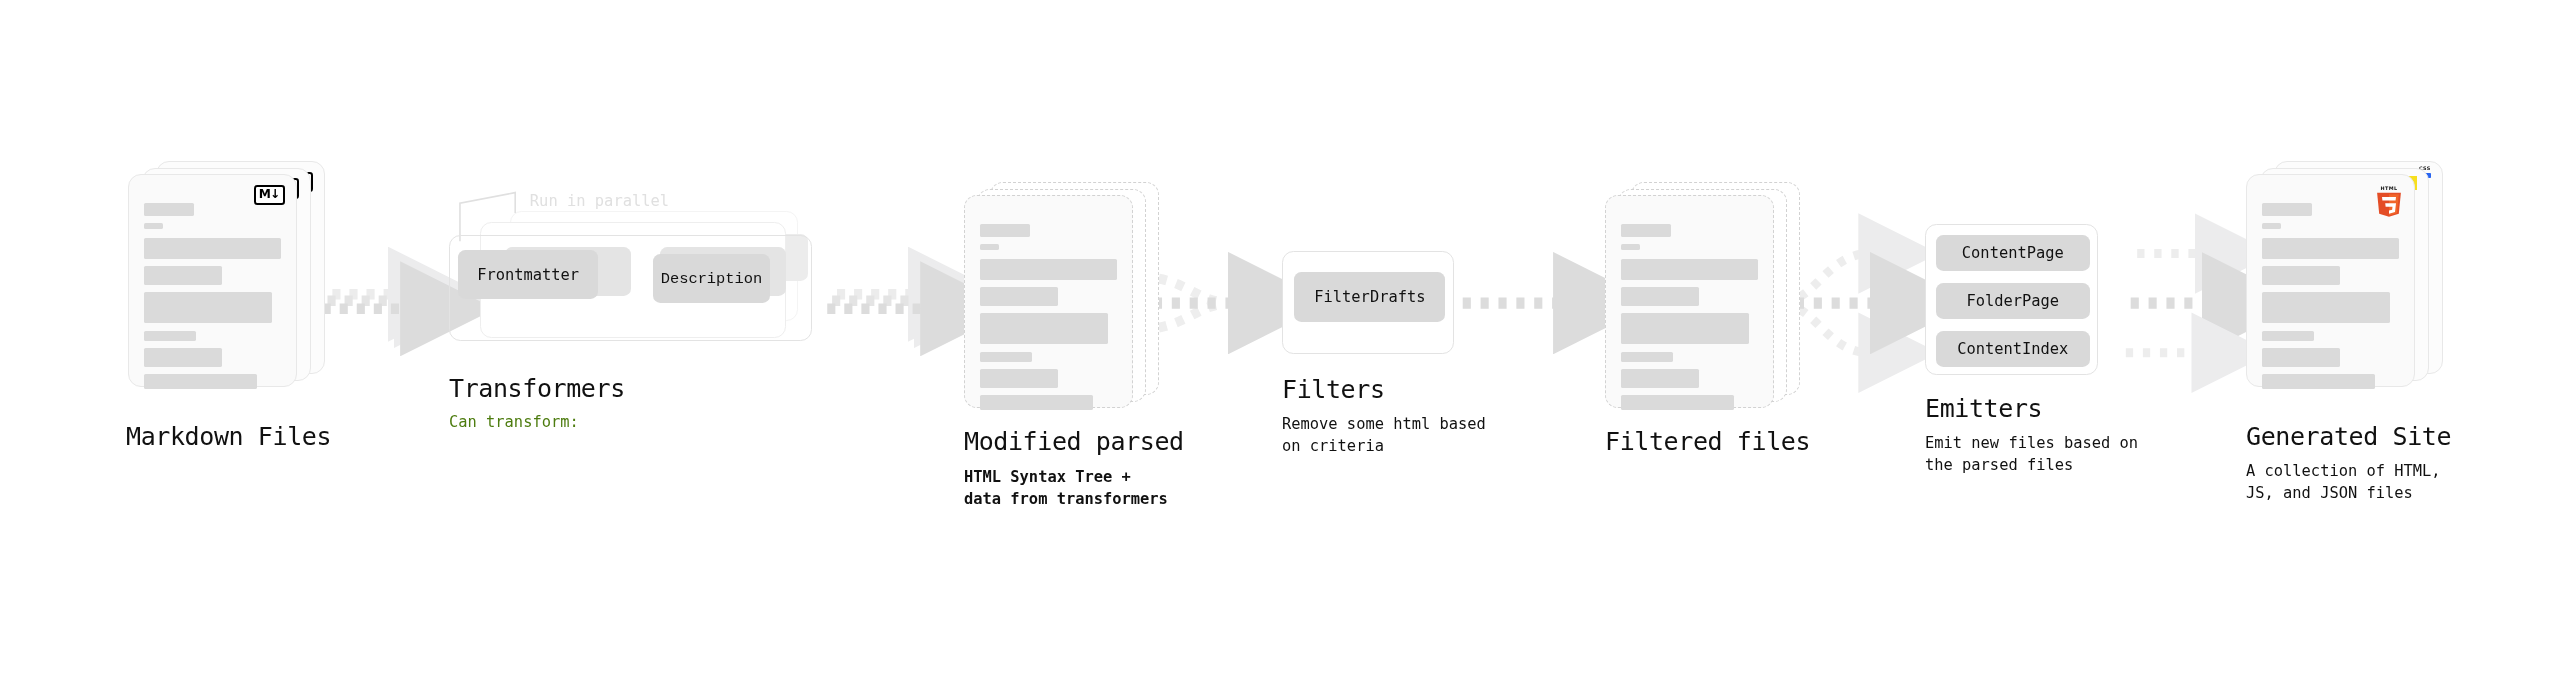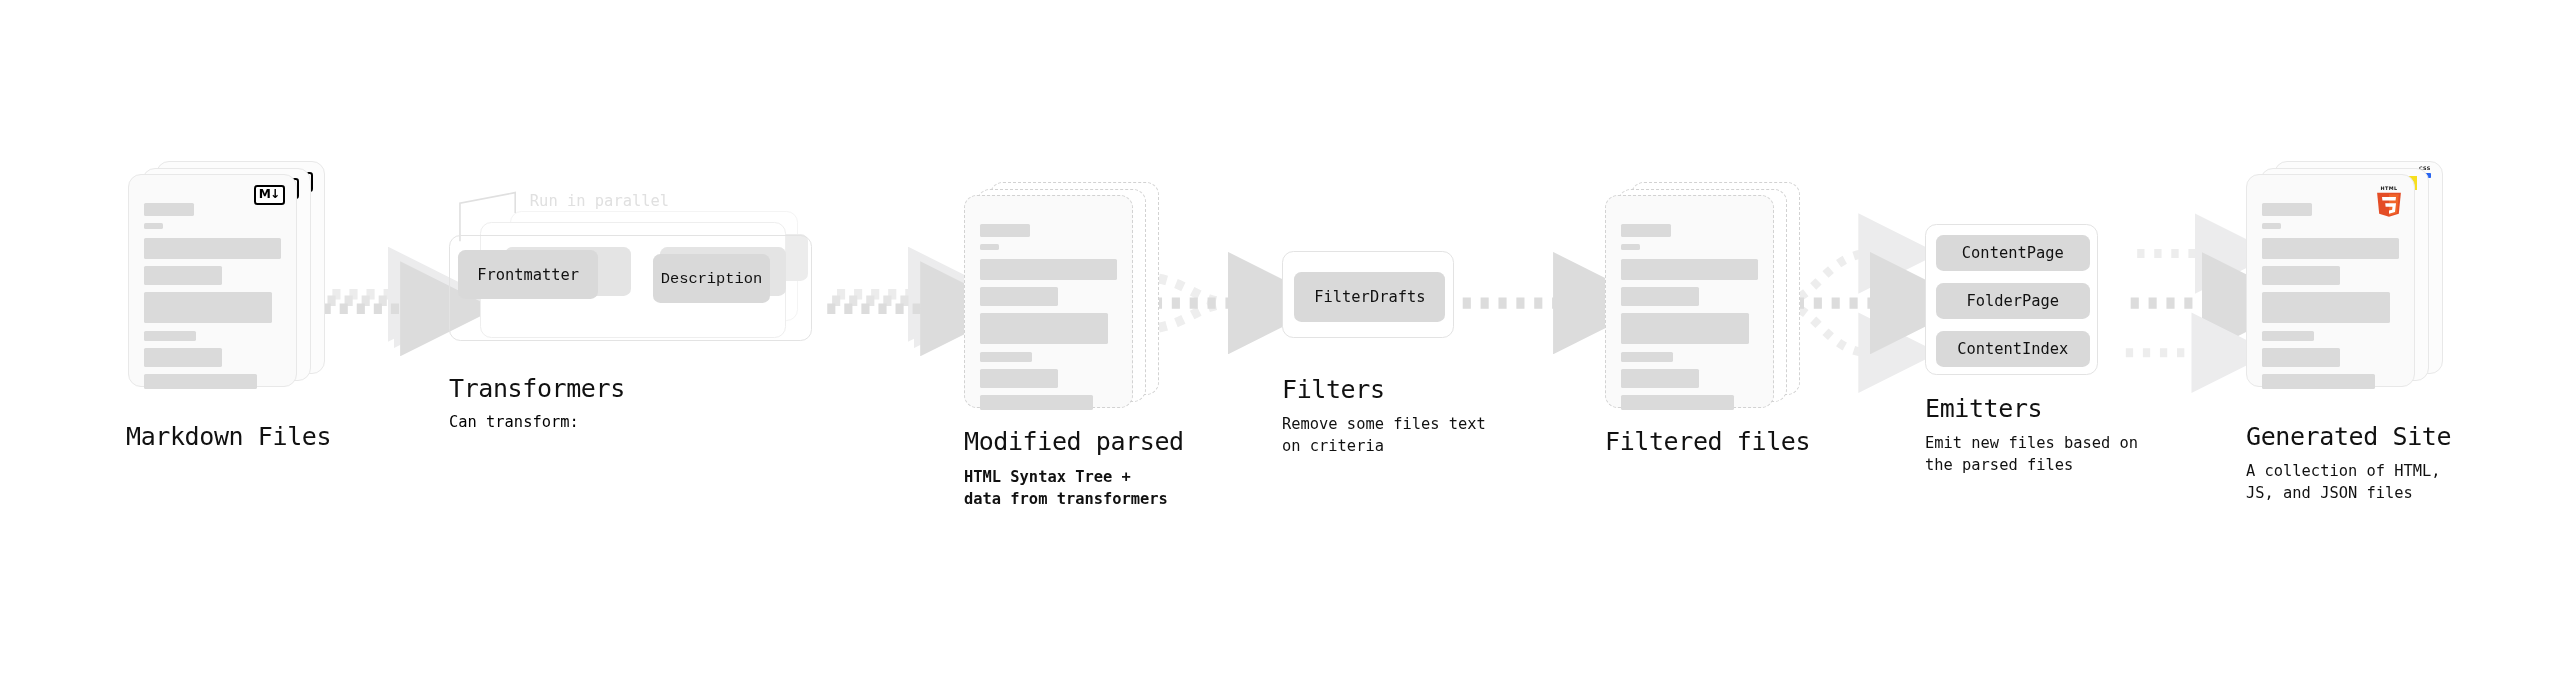--- a/index.html
+++ b/index.html
@@ -14,21 +14,21 @@
   
   .node { position: absolute; }
   .heading {
     font-size: 25px; color: #111111; letter-spacing: -0.4px;
     white-space: nowrap; line-height: 1.1;
   }
   .caption {
     font-size: 15.4px; color: #111111; line-height: 1.45;
     white-space: pre-line;
   }
-  .caption-list { font-size: 15.4px; color: #000000; line-height: 1.45; }
+  .caption-list { font-size: 15.4px; color: #4d7c0f; line-height: 1.45; }
   .caption-list ul { list-style: none; margin-top: 0.8px; }
   .caption-list li { padding-left: 13px; position: relative; white-space: pre; }
   .caption-list li:before {
     content: "\2022"; position: absolute; left: 1.6px; top: -0.8px; color: #111;
   }
 
   
   .doc {
     position: absolute;
     width: 169px; height: 213px;
@@ -240,27 +240,27 @@
         <div class="bar b5"></div>
         <div class="bar b6"></div>
         <div class="bar b7"></div>
       </div>
     </div>
   </div>
   <div class="node heading" style="left:964px; top:428px;">Modified parsed</div>
   <div class="node caption" style="left:964px; top:466px;font-weight:bold;">HTML Syntax Tree +
 data from transformers</div>
 
-  <div class="node box" style="left:1282px; top:251px; width:172px; height:87px;text-align:right;">
+  <div class="node box" style="left:1282px; top:251px; width:172px; height:103px;text-align:right;">
     <div class="pill" style="position:absolute; left:11.4px; top:20.3px; width:151px; height:50px;">
       <span>FilterDrafts</span>
     </div>
   </div>
   <div class="node heading" style="left:1282px; top:376px;text-align:center;">Filters</div>
-  <div class="node caption" style="left:1282px; top:413px;">Remove some files text
+  <div class="node caption" style="left:1282px; top:413px;">Remove some html based
 on criteria</div>
 
   <div class="node" style="left:1605px; top:195px;">
     <div class="doc dashed ghost1" style="left:26px; top:-13px;"></div>
     <div class="doc dashed ghost2" style="left:13px; top:-6.5px;"></div>
     <div class="doc dashed" style="left:0; top:0;">
       <div class="bars">
         <div class="bar b0"></div>
         <div class="bar b1"></div>
         <div class="bar b2"></div>

